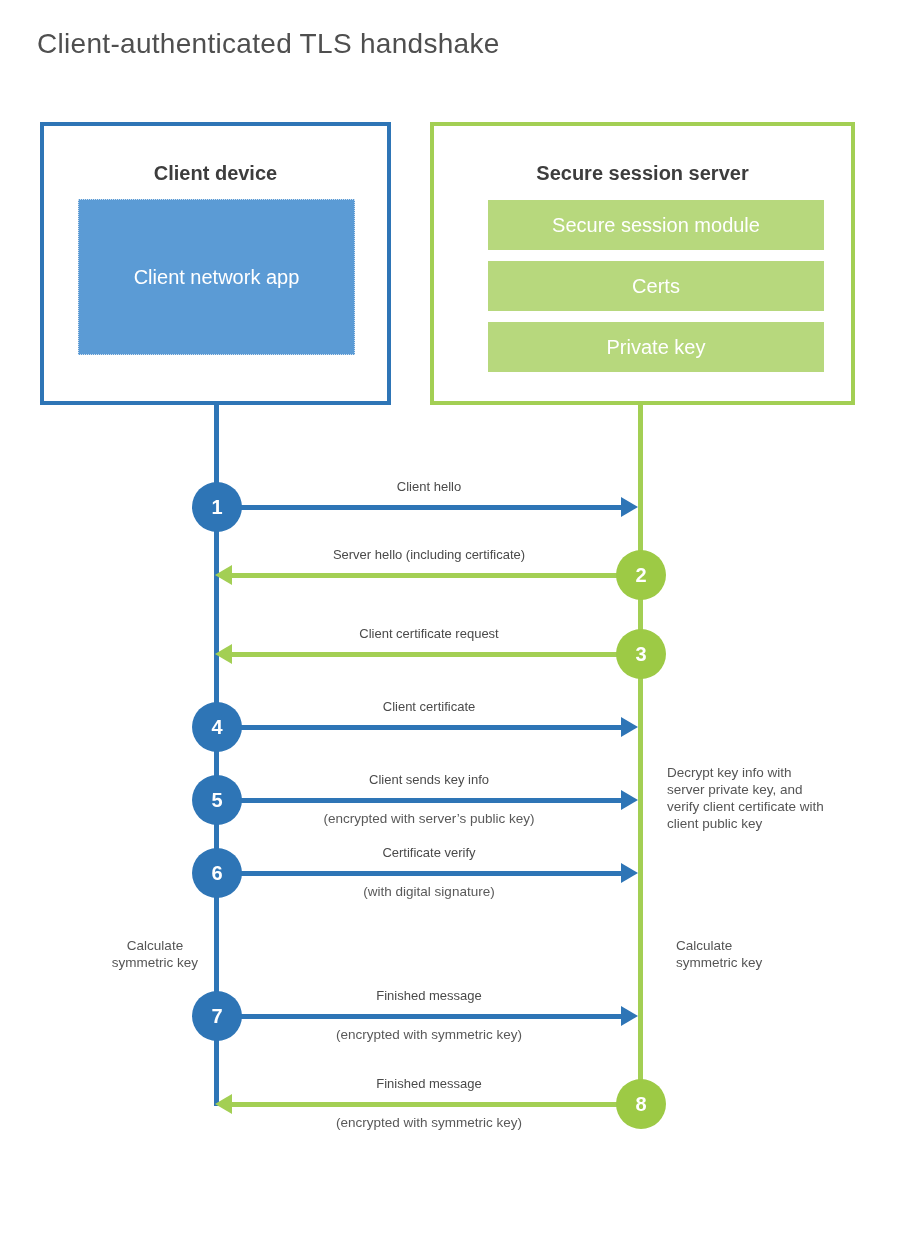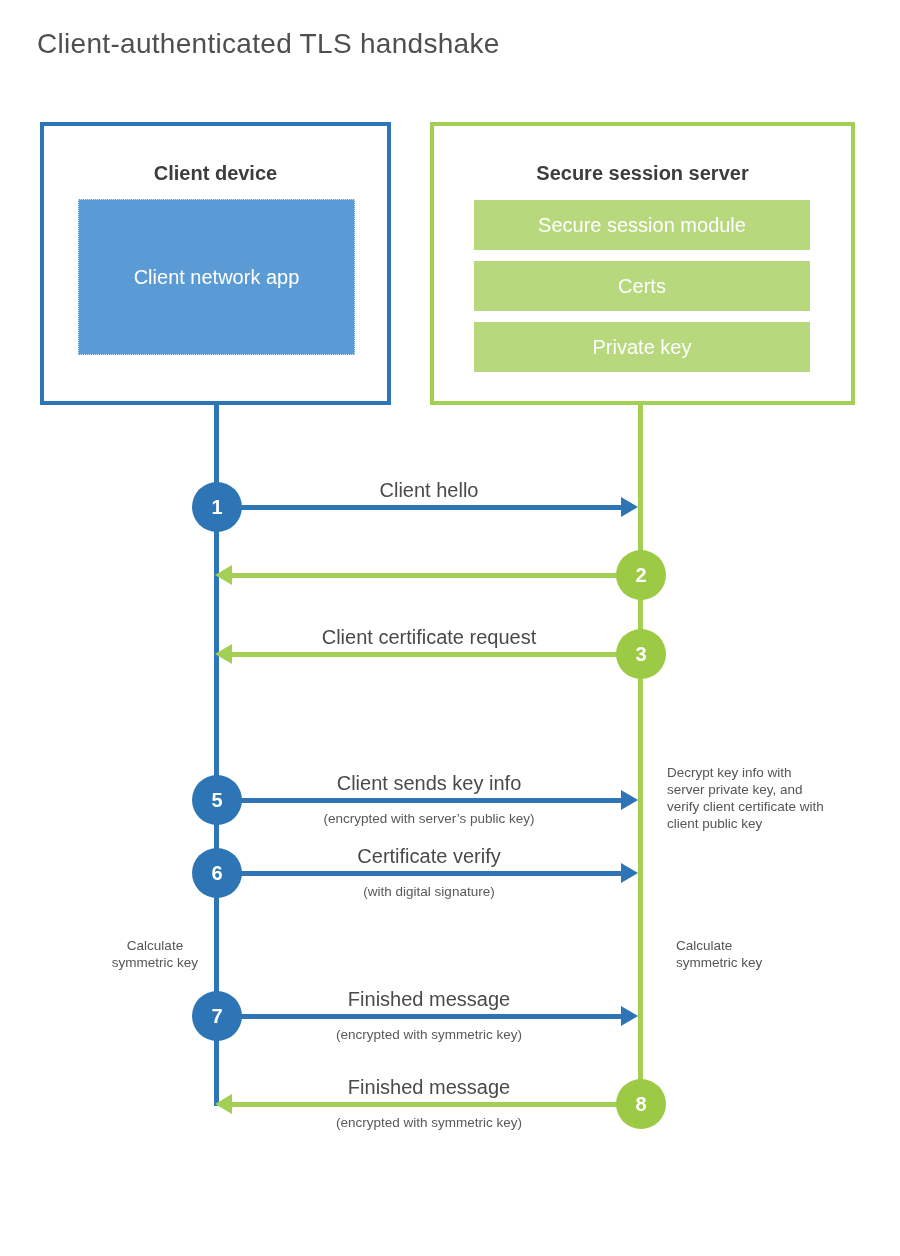--- a/index.html
+++ b/index.html
@@ -27,35 +27,35 @@
   .app-box {
     position:absolute; left:78px; top:199px; width:277px; height:156px;
     background:#5B9BD5; border:1px dotted #cfe1f2; box-sizing:border-box;
     display:flex; align-items:center; justify-content:center;
   }
   .app-box span {
     display:inline-block; width:175px; text-align:center;
     color:#ffffff; font-size:20px; line-height:30px;
   }
   .bar {
-    position:absolute; left:474px; width:336px; height:50px;
+    position:absolute; left:488px; width:336px; height:50px;
     background:#B7D87D; color:#ffffff; font-size:20px;
     display:flex; align-items:center; justify-content:center;
   }
   .bar1 { top:200px; } .bar2 { top:261px; } .bar3 { top:322px; }
 
   
   .lifeline-blue  { position:absolute; left:214px; top:405px; width:5px; height:701px; background:#2E75B6; }
   .lifeline-green { position:absolute; left:638px; top:405px; width:5px; height:701px; background:#A3CF54; }
 
   
   .step { position:absolute; left:0; width:900px; height:50px; }
   .msg-label {
     position:absolute; left:217px; width:424px; top:-3px; height:20px;
-    text-align:center; font-size:20px; color:#4a4a4a;
+    text-align:center; font-size:13px; color:#4a4a4a;
   }
   .msg-sub {
     position:absolute; left:217px; width:424px; top:36px;
     text-align:center; font-size:13.5px; color:#595959;
   }
   .line { position:absolute; top:23px; height:5px; }
   .line.dir-right { left:217px; width:404px; }
   .line.dir-left  { left:232px; width:409px; }
   .bg-blue  { background:#2E75B6; }
   .bg-green { background:#9DCA45; }
@@ -112,32 +112,39 @@
   <div class="lifeline-green"></div>
 
   <div class="step" style="top:482px">
     <div class="msg-label">Client hello</div>
     <div class="line dir-right bg-blue"></div>
     <div class="head head-right"></div>
     <div class="badge bg-blue badge-left">1</div>
   </div>
 
   <div class="step" style="top:550px">
+    <div class="msg-label">Server hello (including certificate)</div>
     <div class="line dir-left bg-green"></div>
     <div class="head head-left"></div>
     <div class="badge bg-green badge-right">2</div>
   </div>
 
   <div class="step" style="top:629px">
     <div class="msg-label">Client certificate request</div>
     <div class="line dir-left bg-green"></div>
     <div class="head head-left"></div>
     <div class="badge bg-green badge-right">3</div>
   </div>
 
+  <div class="step" style="top:702px">
+    <div class="msg-label">Client certificate</div>
+    <div class="line dir-right bg-blue"></div>
+    <div class="head head-right"></div>
+    <div class="badge bg-blue badge-left">4</div>
+  </div>
 
   <div class="step" style="top:775px">
     <div class="msg-label">Client sends key info</div>
     <div class="line dir-right bg-blue"></div>
     <div class="head head-right"></div>
     <div class="msg-sub">(encrypted with server’s public key)</div>
     <div class="badge bg-blue badge-left">5</div>
   </div>
 
   <div class="step" style="top:848px">

